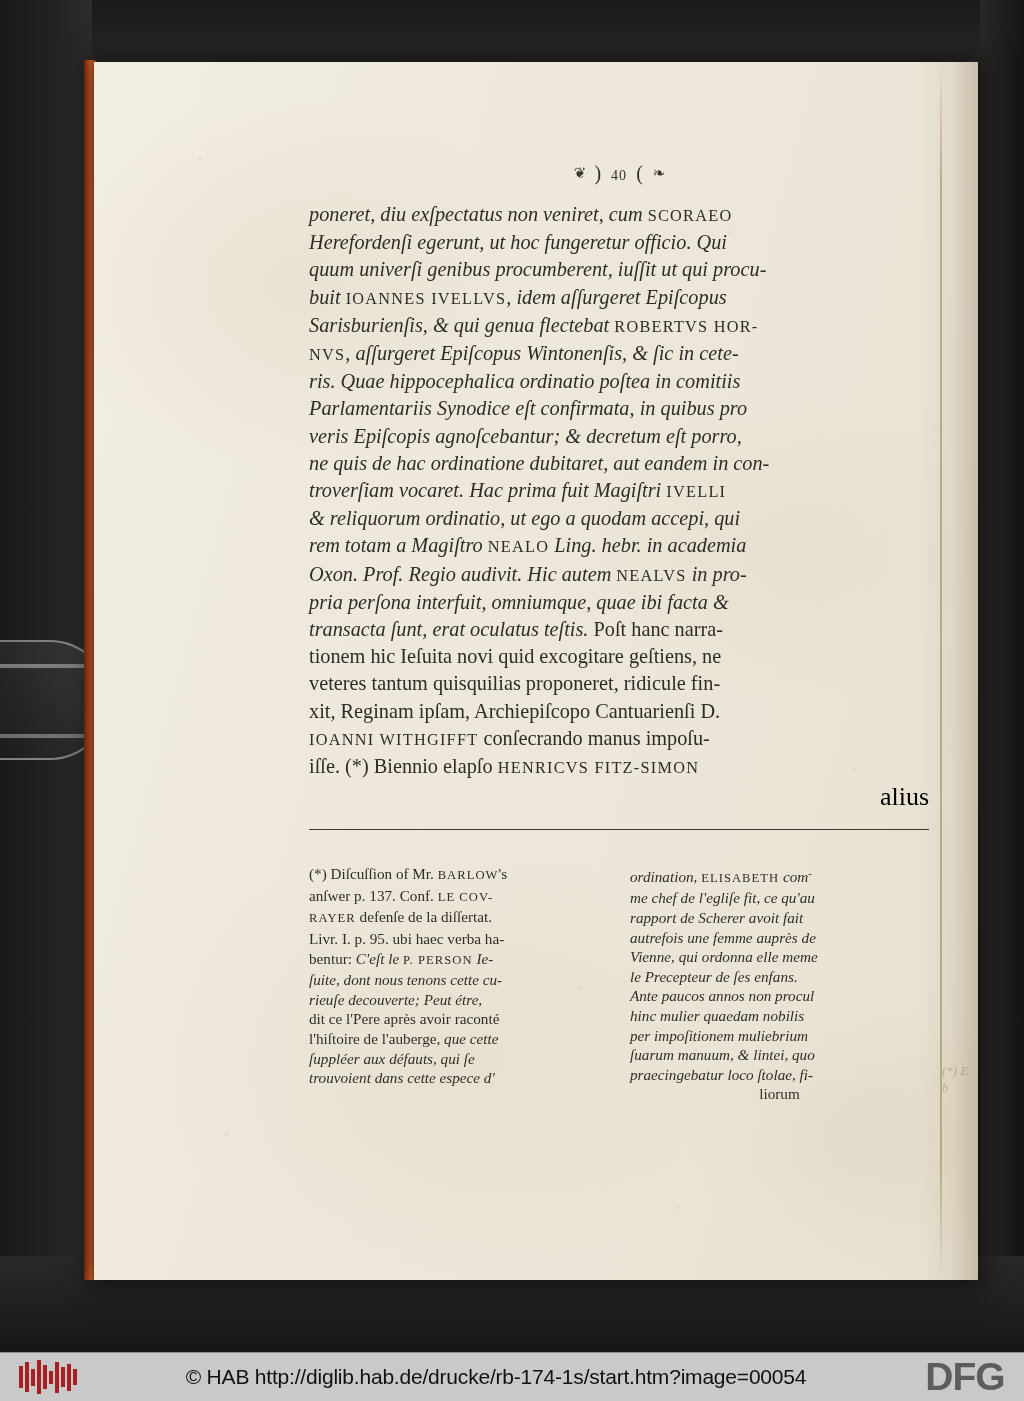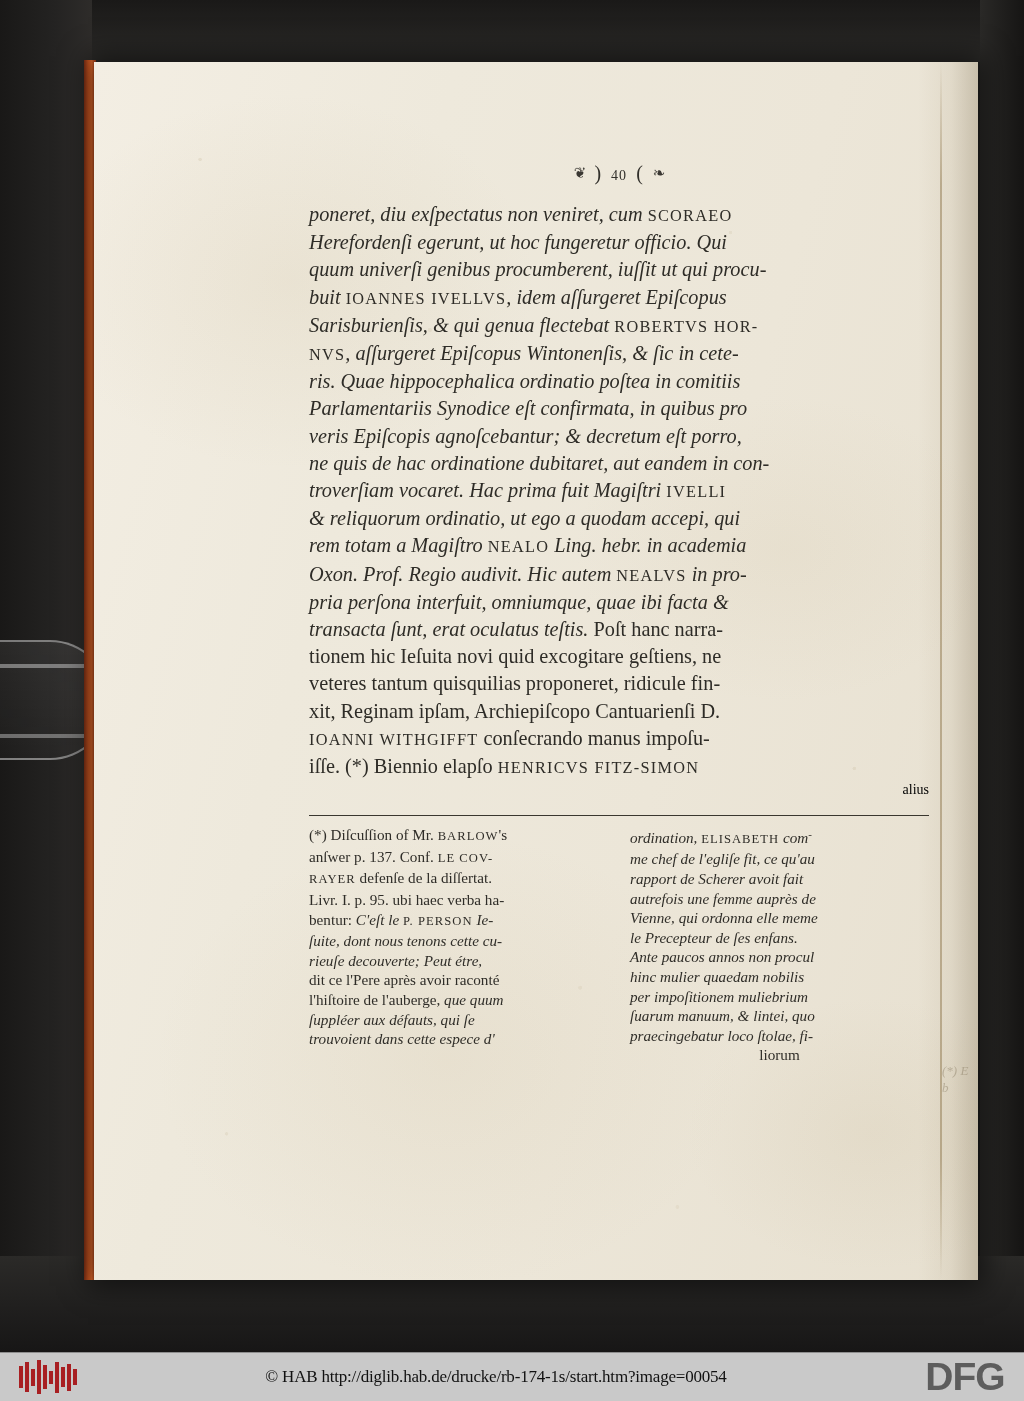--- a/index.html
+++ b/index.html
@@ -136,40 +136,40 @@
   #body-text .rm { font-style:normal; }
   .sc {
     font-variant:normal;
     font-style:normal;
     font-size:16.3px;
     letter-spacing:1.25px;
   }
   .catchword {
     text-align:right;
     font-style:normal;
-    font-size:14px;
+    font-size:26px;
     margin-top:1px;
   }
 
   
   #footnote-rule {
     width:620px; height:0;
     border-top:1.6px solid #3a372f;
     margin-top:17px; margin-bottom:9px;
   }
 
   
   #footnotes {
     display:flex;
     gap:22px;
     font-size:15.2px;
     line-height:19.6px;
     color:#2f2d28;
   }
-  .fn-col { width:299px; text-align:justify; }
+  .fn-col { width:299px; text-align:justify;margin-top:25px; }
   .fn-col .it { font-style:italic; }
   .fn-col .rm { font-style:normal; }
   .fn-col .sc { font-size:12.6px; letter-spacing:1.05px; }
   .fn-line { display:block; white-space:nowrap; }
   .fn-right-last { text-align:center; display:block; }
   .sup-hyph { vertical-align:.42em; font-size:11px; }
 
   
   #footer-bar {
     position:absolute; left:0; bottom:0; width:1024px; height:49px;
@@ -180,22 +180,22 @@
   #hab-logo {
     width:86px; height:49px;
     display:flex; align-items:center; justify-content:center;
     gap:2px; padding-left:10px;
   }
   #hab-logo span {
     display:block; width:4px; background:#a81f22;
   }
   #footer-url {
     flex:1; text-align:center;
-    font-family:Liberation Serif, serif;
-    font-size:17px; color:#111; letter-spacing:-.2px;
+    font-family:Liberation Sans, sans-serif;
+    font-size:21px; color:#111; letter-spacing:-.2px;
     white-space:nowrap;
   }
   #dfg-logo {
     width:118px; height:49px;
     display:flex; align-items:center; justify-content:center;
     font-family:"Liberation Sans", sans-serif;
     font-weight:bold; font-size:39px; color:#5d5d5d;
     letter-spacing:-1px;
   }
 </style>
@@ -261,21 +261,21 @@
     <div id="footnotes">
       <div class="fn-col" id="fn-left">
           <span class="fn-line"><span class="rm">(*) Diſcuſſion of Mr. </span><span class="sc">BARLOW</span><span class="rm">'s</span></span>
           <span class="fn-line"><span class="rm">anſwer p. 137. Conf. </span><span class="sc">LE COV-</span></span>
           <span class="fn-line"><span class="sc">RAYER</span><span class="rm"> defenſe de la diſſertat.</span></span>
           <span class="fn-line"><span class="rm">Livr. I. p. 95. ubi haec verba ha-</span></span>
           <span class="fn-line"><span class="rm">bentur: </span><span class="it">C'eſt le </span><span class="sc">P. PERSON</span><span class="it"> Ie-</span></span>
           <span class="fn-line"><span class="it">ſuite, dont nous tenons cette cu-</span></span>
           <span class="fn-line"><span class="it">rieuſe decouverte; Peut étre,</span></span>
           <span class="fn-line"><span class="rm">dit ce l'Pere après avoir raconté</span></span>
-          <span class="fn-line"><span class="rm">l'hiſtoire de l'auberge, </span><span class="it">que quum</span></span>
+          <span class="fn-line"><span class="rm">l'hiſtoire de l'auberge, </span><span class="it">que cette</span></span>
           <span class="fn-line"><span class="it">ſuppléer aux défauts, qui ſe</span></span>
           <span class="fn-line"><span class="it">trouvoient dans cette espece d'</span></span>
         </div>
       <div class="fn-col" id="fn-right">
         <span class="fn-line"><span class="it">ordination, </span><span class="sc">ELISABETH</span><span class="it"> com</span><span class="sup-hyph">-</span></span>
           <span class="fn-line"><span class="it">me chef de l'egliſe fit, ce qu'au</span></span>
           <span class="fn-line"><span class="it">rapport de Scherer avoit fait</span></span>
           <span class="fn-line"><span class="it">autrefois une femme auprès de</span></span>
           <span class="fn-line"><span class="it">Vienne, qui ordonna elle meme</span></span>
           <span class="fn-line"><span class="it">le Precepteur de ſes enfans.</span></span>

